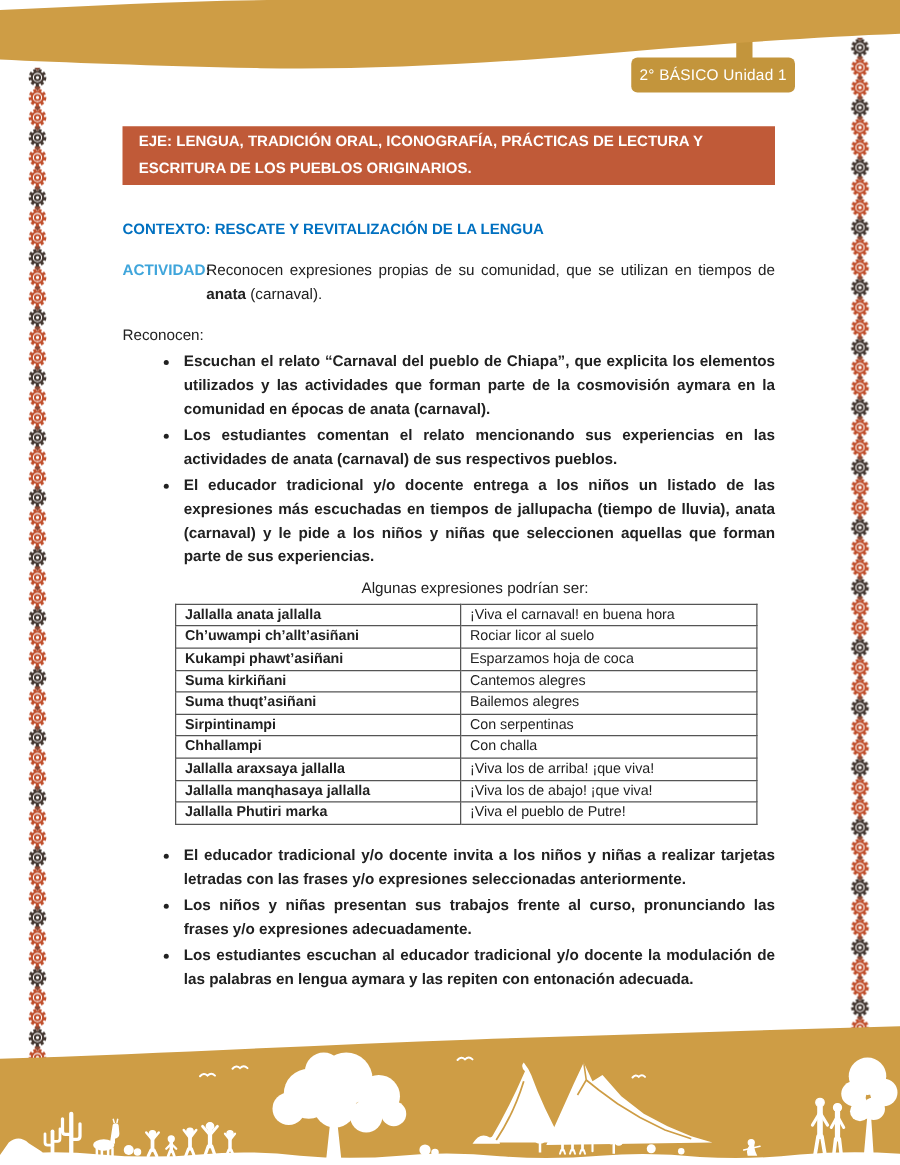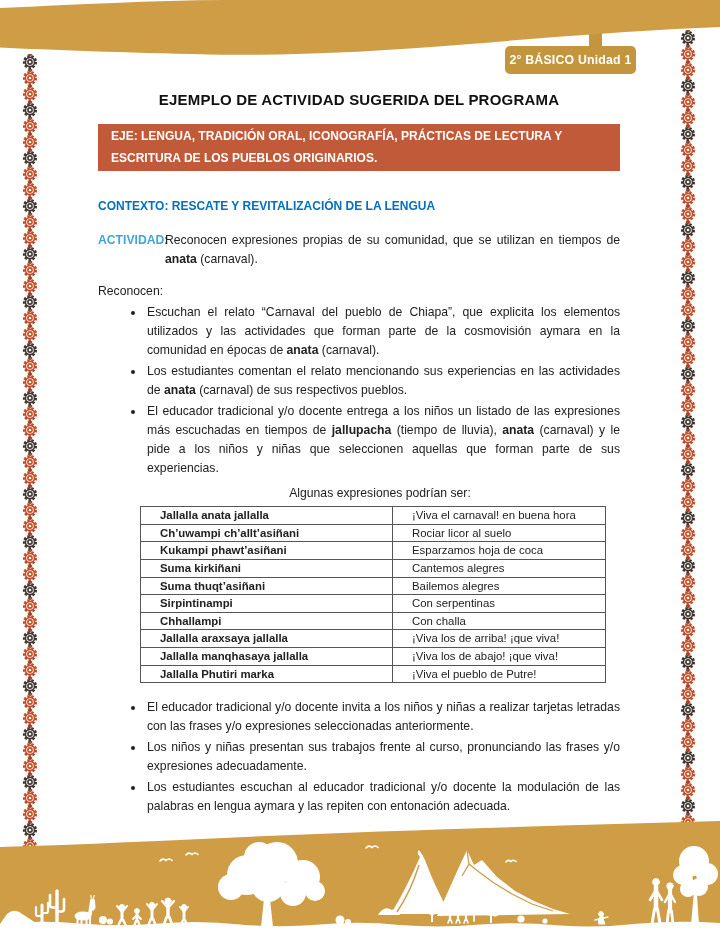--- a/index.html
+++ b/index.html
@@ -4,21 +4,21 @@
 <style>
   html,body{margin:0;padding:0;}
   body{
     width:720px;height:932px;position:relative;overflow:hidden;background:#fff;
     font-family:"Liberation Sans",sans-serif;color:#212121;
   }
   
   .band{position:absolute;top:0;left:0;z-index:3;}
   .unit-badge{
     position:absolute;left:505px;top:46px;width:131px;height:28px;z-index:4;
-    background:#c3953c;border-radius:5px;color:#fff;font-weight:bold;
+    background:#c3953c;border-radius:5px;color:#fff;font-weight:normal;
     font-size:12.3px;text-align:center;line-height:28px;letter-spacing:.2px;
   }
   
   .chain{position:absolute;z-index:2;}
   .chain-left{left:20px;top:54px;}
   .chain-right{left:678px;top:30px;}
   
   .content{
     position:absolute;left:98px;top:88px;width:522px;z-index:1;
     font-size:12.2px;line-height:1.56;color:#212121;
@@ -32,27 +32,27 @@
     font-size:12px;line-height:1.78;padding:2px 13px;
   }
   .contexto{
     margin-top:26px;color:#0070c0;font-weight:bold;font-size:12px;
   }
   .actividad{margin-top:15px;position:relative;padding-left:67px;text-align:justify;}
   .actividad-label{position:absolute;left:0;top:0;color:#3fa5db;font-weight:bold;}
   .actividad-colon{color:#222;font-weight:bold;}
   .ejemplos-h{margin-top:13px;}
   ul.blist{margin:2px 0 0 0;padding-left:47px;}
-  ul.blist li{text-align:justify;margin:0 0 2px 0;padding-left:2px;}
+  ul.blist li{text-align:justify;margin:0 0 2px 0;padding-left:2px;font-weight:bold;}
   .tbl-intro{margin:6px 0 3px 42px;text-align:center;}
   table.expr{
     border-collapse:collapse;margin-left:42px;width:466px;
     font-size:11.4px;line-height:1.28;table-layout:fixed;
   }
-  table.expr td{border:1px solid #555;padding:1px 19px;overflow:hidden;white-space:nowrap;}
+  table.expr td{border:1px solid #555;padding:1px 7px;overflow:hidden;white-space:nowrap;}
   td.c1{font-weight:bold;width:213px;}
   td.c2{}
   ul.closing{margin-top:15px;}
   
   .footer{position:absolute;left:0;bottom:0;z-index:6;}
 </style>
 </head>
 <body>
 
 <svg class="band" width="720" height="60" viewBox="0 0 720 60">
@@ -111,21 +111,20 @@
         <circle cx="10" cy="40" r="5.6" stroke-width="3" stroke-dasharray="2.3 1.55"></circle>
         <circle cx="10" cy="40" r="4.6" stroke-width="1.7"></circle>
         <circle cx="10" cy="40" r="2.1" stroke-width="1.6"></circle>
       </g>
     </pattern>
   </defs>
   <rect width="20" height="800" fill="url(#gpR)"></rect>
 </svg>
 
 <div class="content">
-  <h1 class="page-title">EJEMPLO DE ACTIVIDAD SUGERIDA DEL PROGRAMA</h1>
 
   <div class="eje-banner">EJE: LENGUA, TRADICIÓN ORAL, ICONOGRAFÍA, PRÁCTICAS DE LECTURA Y ESCRITURA DE LOS PUEBLOS ORIGINARIOS.</div>
 
   <div class="contexto">CONTEXTO: RESCATE Y REVITALIZACIÓN DE LA LENGUA</div>
 
   <div class="actividad">
     <span class="actividad-label"><span>ACTIVIDAD</span><span class="actividad-colon">:</span></span>
     <span><span>Reconocen expresiones propias de su comunidad, que se utilizan en tiempos de </span><b>anata</b><span> (carnaval).</span></span>
   </div>
 

